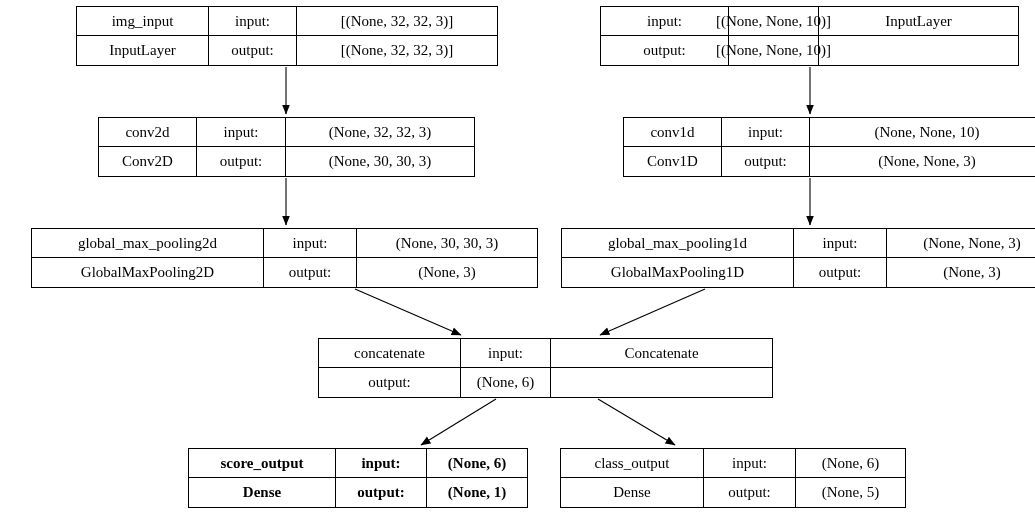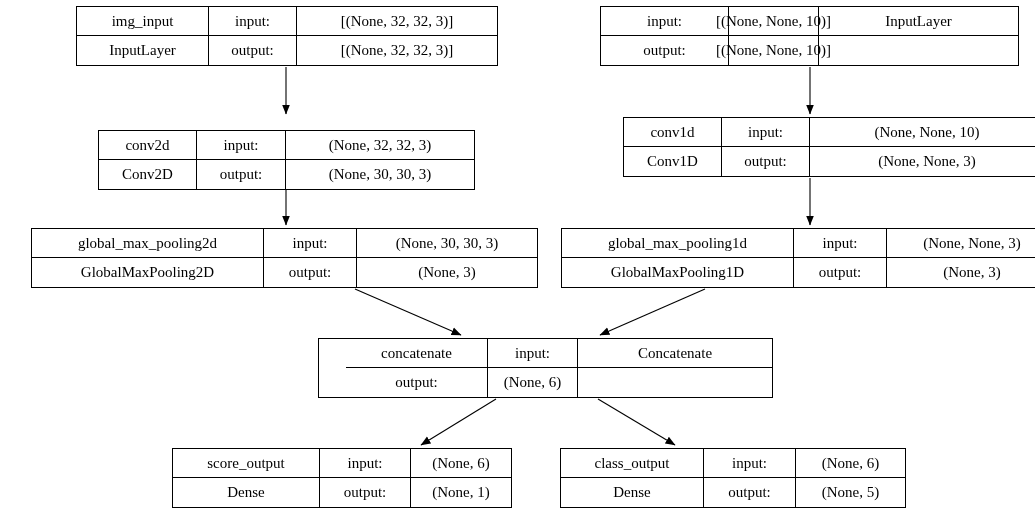--- a/index.html
+++ b/index.html
@@ -75,21 +75,21 @@
   </div>
 
   <div class="node" style="left:572px; top:6px; width:419px; grid-template-columns:128px 90px 1fr;">
     <div class="cell">input:</div>
     <div class="cell">[(None, None, 10)]</div>
     <div class="cell">InputLayer</div>
     <div class="cell">output:</div>
     <div class="cell">[(None, None, 10)]</div>
   </div>
 
-  <div class="node" style="left:70px; top:130px; width:377px; grid-template-columns:98px 89px 1fr;">
+  <div class="node" style="left:70px; top:117px; width:377px; grid-template-columns:98px 89px 1fr;">
     <div class="cell">conv2d</div>
     <div class="cell">input:</div>
     <div class="cell">(None, 32, 32, 3)</div>
     <div class="cell">Conv2D</div>
     <div class="cell">output:</div>
     <div class="cell">(None, 30, 30, 3)</div>
   </div>
 
   <div class="node" style="left:595px; top:117px; width:422px; grid-template-columns:98px 88px 1fr;">
     <div class="cell">conv1d</div>
@@ -111,29 +111,29 @@
 
   <div class="node" style="left:533px; top:228px; width:497px; grid-template-columns:232px 93px 1fr;">
     <div class="cell">global_max_pooling1d</div>
     <div class="cell">input:</div>
     <div class="cell">(None, None, 3)</div>
     <div class="cell">GlobalMaxPooling1D</div>
     <div class="cell">output:</div>
     <div class="cell">(None, 3)</div>
   </div>
 
-  <div class="node" style="left:290px; top:338px; width:455px; grid-template-columns:142px 90px 1fr;padding-left:27px;">
+  <div class="node" style="left:290px; top:338px; width:455px; grid-template-columns:142px 90px 1fr;">
     <div class="cell">concatenate</div>
     <div class="cell">input:</div>
     <div class="cell">Concatenate</div>
     <div class="cell">output:</div>
     <div class="cell">(None, 6)</div>
   </div>
 
-  <div class="node" style="left:144px; top:448px; width:340px; grid-template-columns:147px 91px 1fr;">
+  <div class="node" style="left:160px; top:448px; width:340px; grid-template-columns:147px 91px 1fr;font-weight:bold;">
     <div class="cell">score_output</div>
     <div class="cell">input:</div>
     <div class="cell">(None, 6)</div>
     <div class="cell">Dense</div>
     <div class="cell">output:</div>
     <div class="cell">(None, 1)</div>
   </div>
 
   <div class="node" style="left:532px; top:448px; width:346px; grid-template-columns:143px 92px 1fr;">
     <div class="cell">class_output</div>

